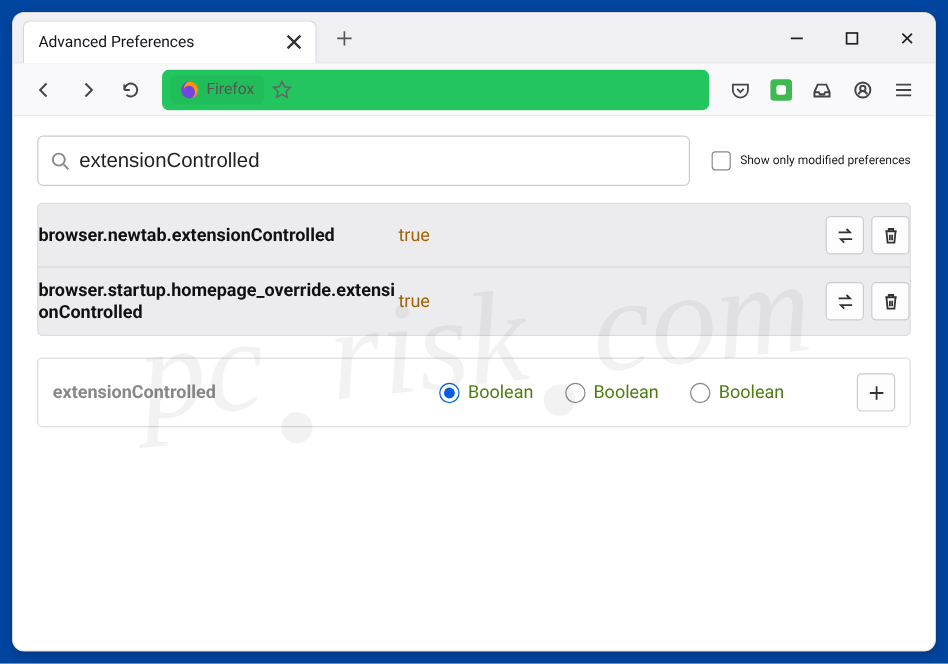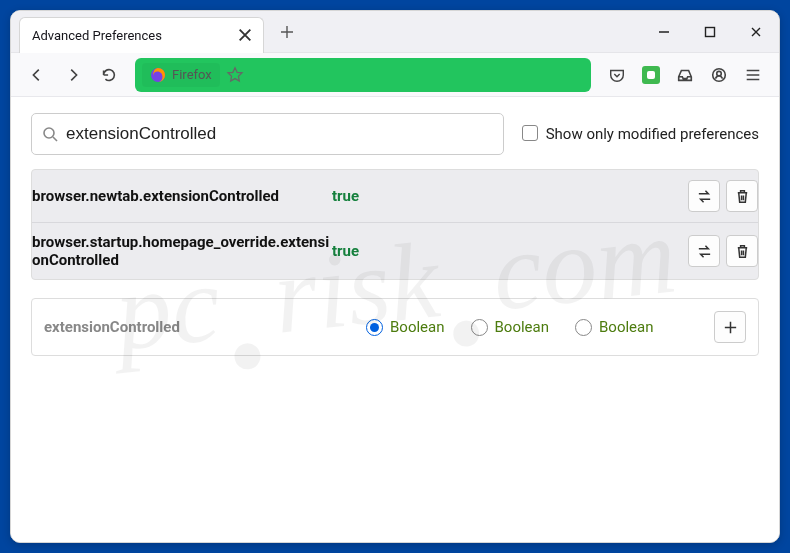--- a/index.html
+++ b/index.html
@@ -123,38 +123,38 @@
   padding:0 10px;
   gap:8px;
 }
 .searchbox svg{width:16px;height:16px;stroke:#888;fill:none;flex-shrink:0;}
 .searchbox input{
   border:none;outline:none;
   font-size:17px;
   flex:1;color:#222;
   background:transparent;
 }
-.chk{display:flex;gap:8px;font-size:15px;color:#222;}
+.chk{display:flex;align-items:center;gap:8px;font-size:10px;color:#222;}
 .chk-box{width:16px;height:16px;border:1.5px solid #888;border-radius:3px;background:#fff;}
 .prefs-list{
   border:1px solid #ddd;
   border-radius:4px;
   background:#ececef;
 }
 .pref-row{
   display:flex;
   align-items:center;
   padding:10px 0;
   border-bottom:1px solid #d8d8dc;
   font-size:15px;
   gap:0;
 }
 .pref-row:last-child{border-bottom:none;}
 .pref-name{font-weight:700;color:#111;width:300px;word-break:break-word;}
-.pref-val{font-weight:700;color:#15803d;flex:1;}
+.pref-val{font-weight:400;color:#a16207;flex:1;}
 .pref-actions{display:flex;gap:6px;}
 .icon-btn{
   width:32px;height:32px;
   background:#fdfdfd;
   border:1px solid #ccc;
   border-radius:4px;
   display:flex;align-items:center;justify-content:center;
   cursor:pointer;
 }
 .icon-btn svg{width:17px;height:17px;stroke:#333;fill:none;stroke-width:1.6;}

